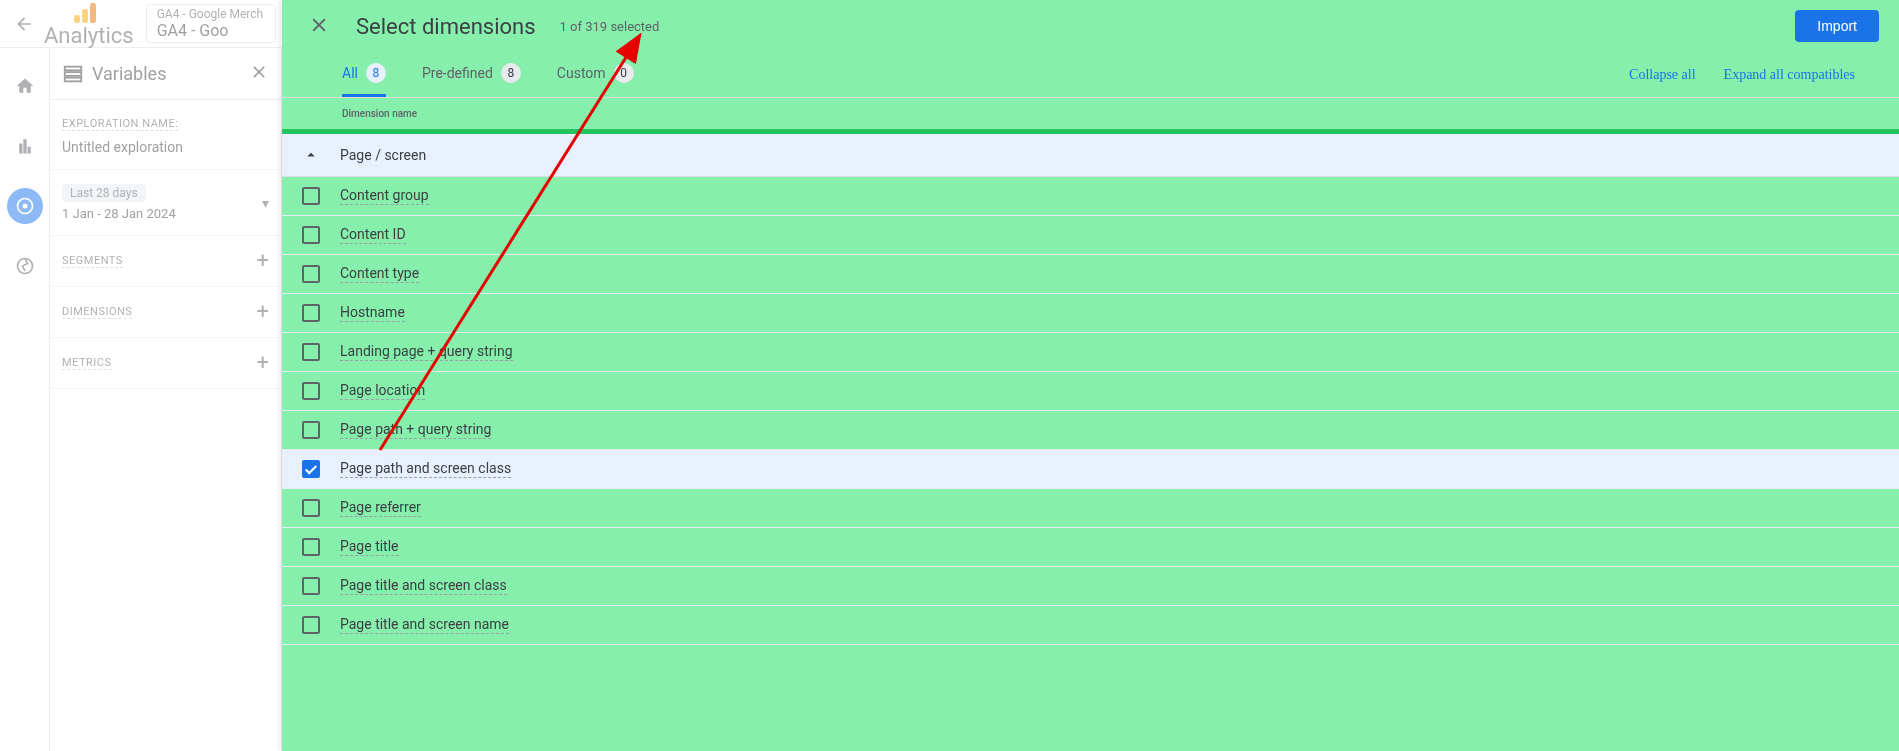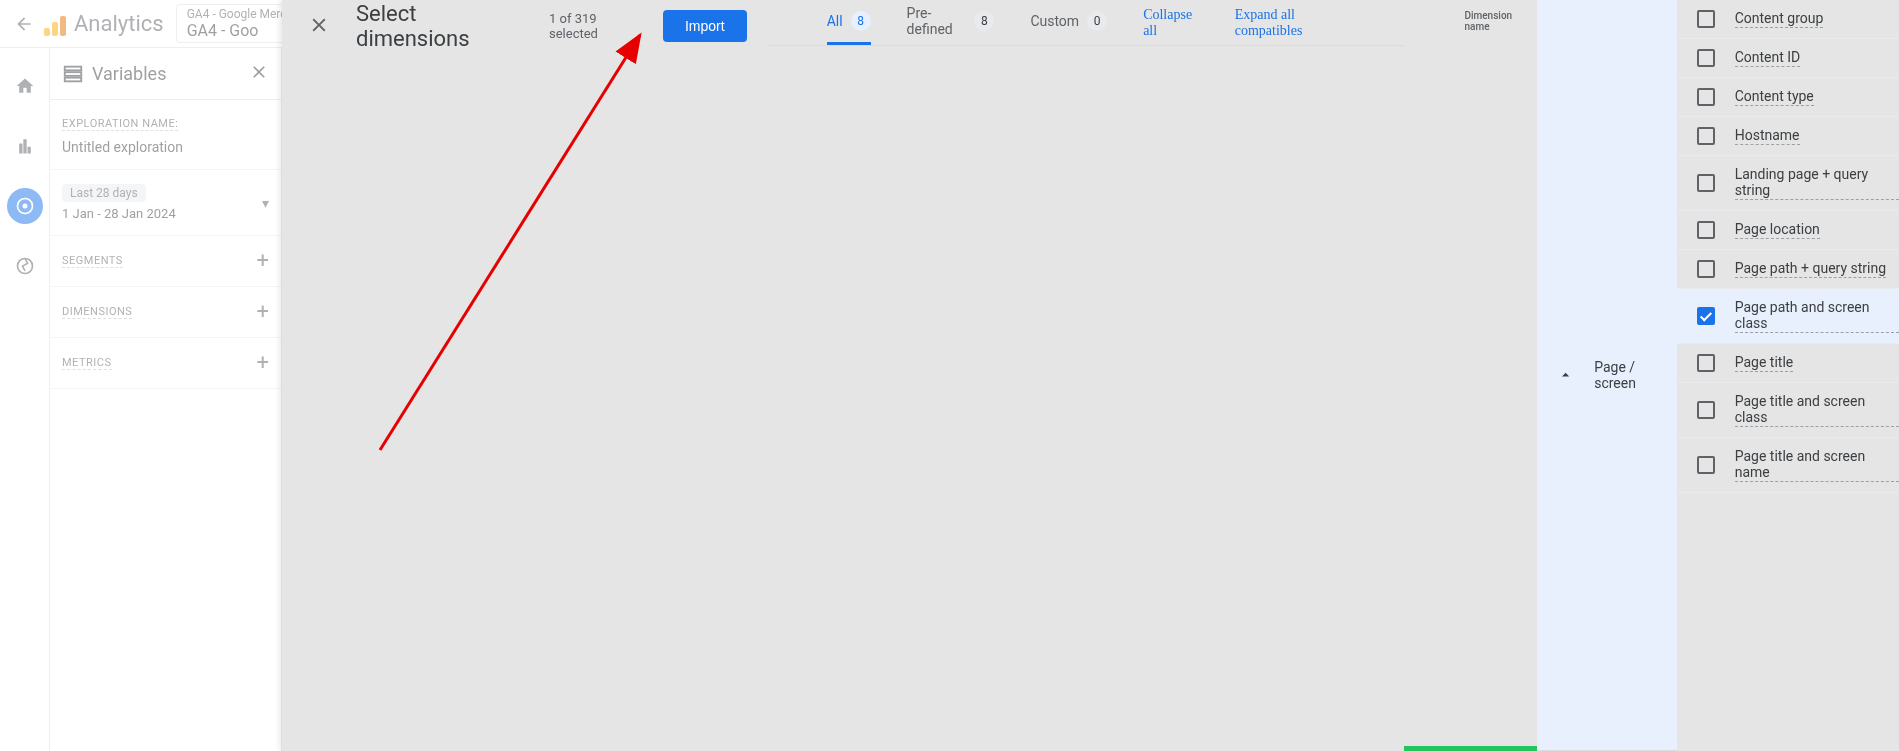--- a/index.html
+++ b/index.html
@@ -20,21 +20,21 @@
       align-items: center;
       border-bottom: 1px solid #dadce0;
       padding: 0 0 0 8px;
     }
     .back-arrow {
       width: 32px; height: 32px;
       display:flex; align-items:center; justify-content:center;
       cursor:pointer;
       color:#5f6368;
     }
-    .ga-logo { display:flex; align-items:center; margin-left:4px; }
+    .ga-logo { display:flex; align-items:center; margin-left:4px;flex-direction:column; }
     .ga-logo-bars { display:flex; align-items:flex-end; gap:2px; height:24px; margin-right:8px;}
     .ga-logo-bars span { width:6px; background:#f9ab00; border-radius:2px;}
     .ga-logo-bars span:nth-child(1){height:8px;background:#f9ab00;}
     .ga-logo-bars span:nth-child(2){height:14px;background:#f9ab00;}
     .ga-logo-bars span:nth-child(3){height:20px;background:#e37400;}
     .analytics-word { font-size:22px; color:#5f6368; font-weight:400;}
     .prop-box {
       margin-left:12px;
       border:1px solid #dadce0;
       border-radius:4px;
@@ -93,24 +93,24 @@
     .dim-overlay{
       position:absolute; top:0; left:0; width:282px; height:100%;
       background:rgba(255,255,255,0.5);
       pointer-events:none;
     }
 
     
     .dialog {
       position:absolute;
       top:0; left:282px; right:0; bottom:0;
-      background:#e5e5e5;
+      background:#86efac;
       box-shadow:-2px 0 6px rgba(0,0,0,0.1);
       display:flex;
-      flex-direction:row;
+      flex-direction:column;
     }
     .dialog-header{
       height:52px;display:flex;align-items:center;
       padding:0 20px;
       gap:20px;
     }
     .dialog-close{cursor:pointer;color:#5f6368;padding:6px;}
     .dialog-title{font-size:22px;color:#3c4043;}
     .dialog-selcount{font-size:13px;color:#5f6368;margin-left:4px;}
     .search-box{
@@ -359,20 +359,24 @@
       <div class="dim-row">
         <div class="checkbox"></div>
         <span class="dim-name">Page path + query string</span>
       </div>
       <div class="dim-row selected">
         <div class="checkbox checked"></div>
         <span class="dim-name">Page path and screen class</span>
       </div>
       <div class="dim-row">
         <div class="checkbox"></div>
+        <span class="dim-name">Page referrer</span>
+      </div>
+      <div class="dim-row">
+        <div class="checkbox"></div>
         <span class="dim-name">Page title</span>
       </div>
       <div class="dim-row">
         <div class="checkbox"></div>
         <span class="dim-name">Page title and screen class</span>
       </div>
       <div class="dim-row">
         <div class="checkbox"></div>
         <span class="dim-name">Page title and screen name</span>
       </div>

